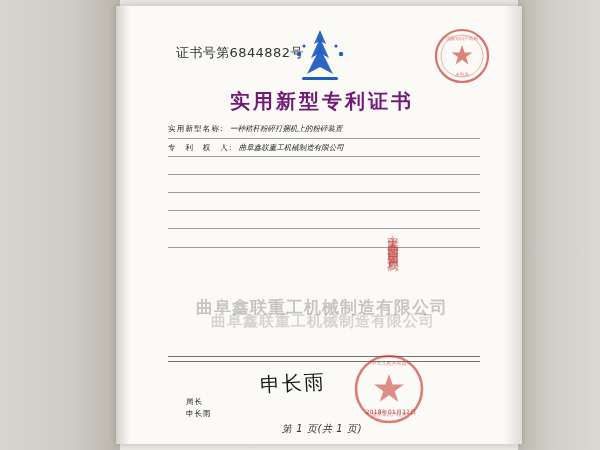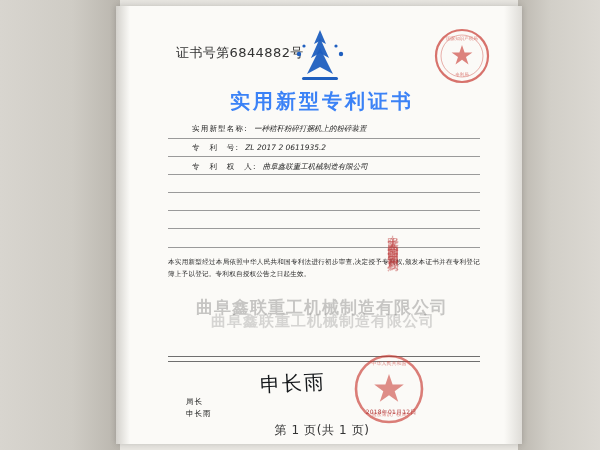--- a/index.html
+++ b/index.html
@@ -93,37 +93,36 @@
   }
   .title {
     position: absolute;
     left: 0;
     right: 0;
     top: 72px;
     text-align: center;
     font-size: 20px;
     font-weight: bold;
     letter-spacing: 3px;
-    color: #3b82f6;
+    color: #701a75;
     font-family: "DejaVu Sans", sans-serif;
   }
   .fields {
     position: absolute;
     left: 30px;
     top: 108px;
     width: 312px;
     font-size: 7.5px;
     line-height: 1.35;
     color: #262626;
   }
   .field-row {
     display: flex;
     align-items: flex-end;
     margin-bottom: 9px;
-    margin-left: 24px;
   }
   .field-label {
     white-space: nowrap;
     letter-spacing: 1.2px;
   }
   .field-value {
     margin-left: 6px;
     white-space: nowrap;
     font-style: italic;
   }
@@ -200,23 +199,24 @@
     text-align: center;
     font-size: 6px;
     color: #b33a3a;
     letter-spacing: 0.2px;
   }
   .page-foot {
     position: absolute;
     left: 0; right: 0;
     top: 406px;
     text-align: center;
-    font-size: 12px;
+    font-size: 10px;
     color: #333;
     letter-spacing: 0.6px;
+    font-style: italic;
   }
   
   .watermark {
     position: absolute;
     left: -6px;
     top: 280px;
     width: 380px;
     text-align: center;
     font-size: 17px;
     font-weight: bold;
@@ -291,39 +291,34 @@
       </div>
 
       <div class="title">实用新型专利证书</div>
 
       <div class="fields">
         <div class="field-row">
           <span class="field-label">实用新型名称:</span>
           <span class="field-value">一种秸秆粉碎打捆机上的粉碎装置</span>
         </div>
         <div class="field-row">
-          <span class="field-label">专　利　号:</span>
-          <span class="field-value">ZL 2017 2 0611935.2</span>
-        </div>
-        <div class="field-row">
           <span class="field-label">专　利　权　人:</span>
           <span class="field-value">曲阜鑫联重工机械制造有限公司</span>
         </div>
       </div>
 
       <div class="rule r1"></div>
       <div class="rule r2"></div>
       <div class="rule r3"></div>
       <div class="rule r4"></div>
       <div class="rule r5"></div>
       <div class="rule r6"></div>
       <div class="rule r7"></div>
 
       <div class="body-text">
-        <p>本实用新型经过本局依照中华人民共和国专利法进行初步审查,决定授予专利权,颁发本证书并在专利登记簿上予以登记。专利权自授权公告之日起生效。</p>
       </div>
 
       <div class="watermark">曲阜鑫联重工机械制造有限公司</div>
       <div class="watermark2">曲阜鑫联重工机械制造有限公司</div>
       <div class="vert-watermark">中华人民共和国国家知识产权局</div>
 
       <div class="sep"></div>
 
       <div class="sign-block">
         <div>局长</div>

